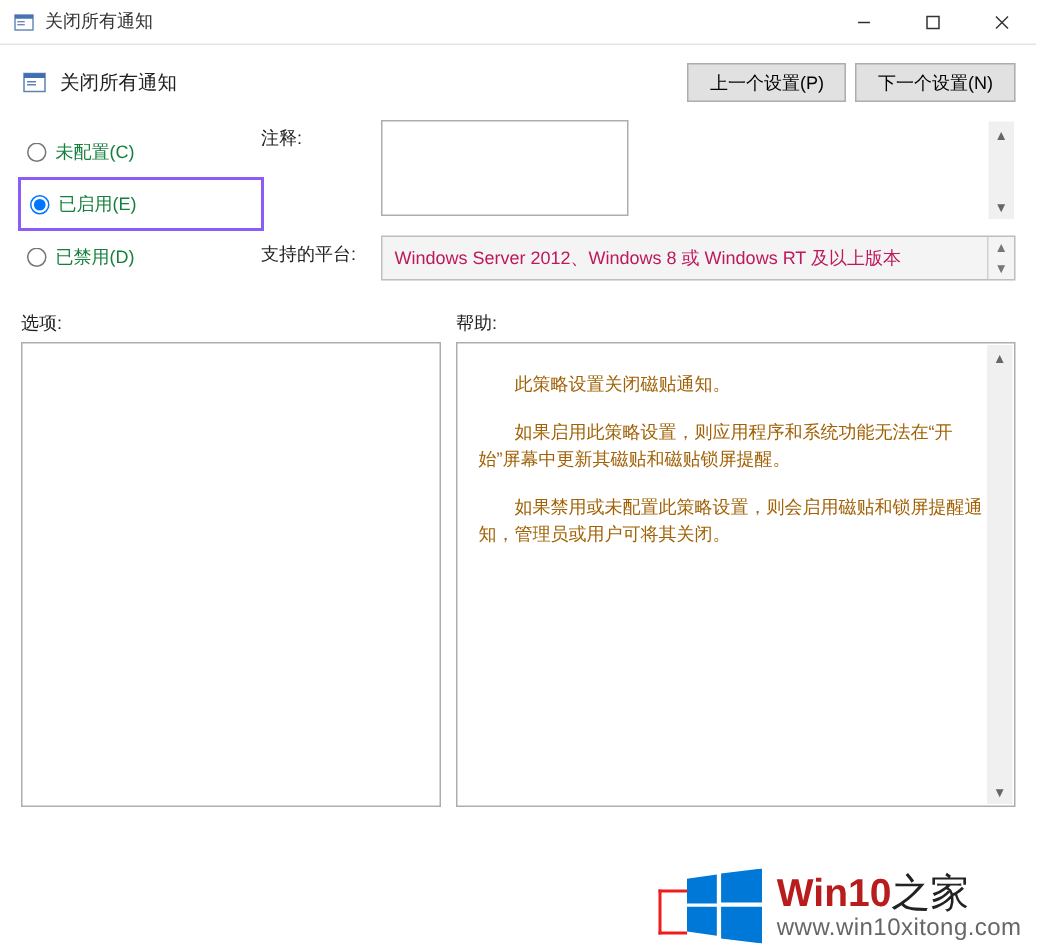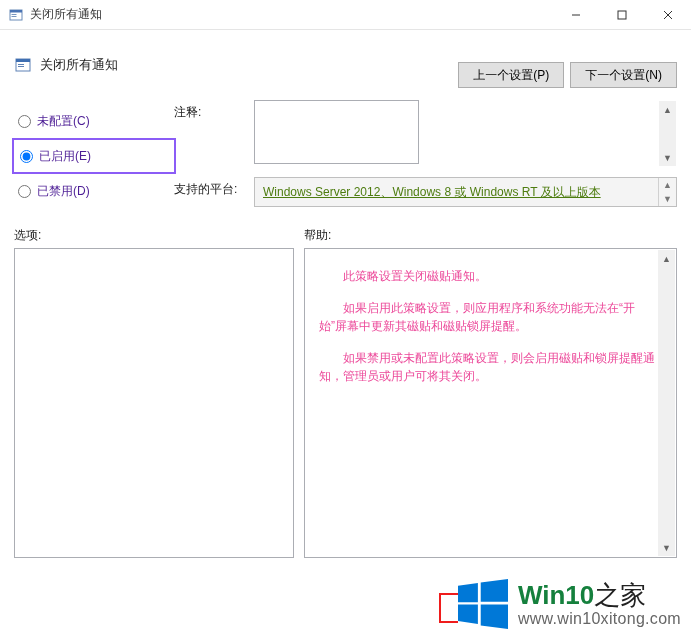--- a/index.html
+++ b/index.html
@@ -52,39 +52,38 @@
   .header-title { font-size: 13px; color: #222; }
   .header-spacer { flex: 1; }
   .navbtn {
     height: 26px;
     padding: 0 14px;
     border: 1px solid #adadad;
     background: #e1e1e1;
     font-size: 12px;
     margin-left: 6px;
     cursor: pointer;
-    margin-top: 20px;
   }
 
   
   .config-area {
     display: flex;
     padding: 0 14px 10px 14px;
   }
   .radio-col {
     width: 160px;
     padding-top: 6px;
   }
   .radio-row {
     display: flex; align-items: center;
     height: 30px;
     padding-left: 4px;
   }
   .radio-row input { margin-right: 6px; }
-  .radio-row label { color: #4c1d95; cursor: pointer; }
+  .radio-row label { color: #15803d; cursor: pointer; }
   .highlight-box {
     border: 2px solid #8b5cf6;
     margin: 2px -2px;
     padding: 1px 2px;
   }
   .right-col {
     flex: 1;
   }
   .cfg-row {
     display: flex;
@@ -111,24 +110,23 @@
     flex: 1;
     height: 30px;
     border: 1px solid #bfbfbf;
     background: #f4f4f4;
     display: flex;
     position: relative;
   }
   .platform-text {
     flex: 1;
     padding: 6px 8px;
-    color: #4d7c0f;
+    color: #be185d;
     white-space: nowrap;
     overflow: hidden;
-    text-decoration: underline;
   }
   .platform-arrows {
     width: 18px;
     display: flex; flex-direction: column;
     border-left: 1px solid #d0d0d0;
   }
   .parrow { flex: 1; display:flex; align-items:center; justify-content:center; color:#777; font-size:9px;}
   .comment-wrap { position: relative; flex:1; }
   .scroll-arrows {
     position: absolute; right: 1px; top: 1px; bottom: 1px; width: 17px;
@@ -153,21 +151,21 @@
   .pane {
     border: 1px solid #abadb3;
     background: #fff;
     overflow: hidden;
   }
   .pane.options { width: 280px; }
   .pane.help { flex: 1; padding: 18px 14px; position: relative; }
   .help-content p {
     margin-bottom: 14px;
     line-height: 1.5;
-    color: #ec4899;
+    color: #a16207;
     text-indent: 2em;
   }
   .help-scroll {
     position:absolute; right:1px; top:1px; bottom:1px; width:17px;
     background:#f0f0f0;
     display:flex; flex-direction:column; justify-content:space-between;
   }
 
   
   .watermark {
@@ -175,21 +173,21 @@
     right: 10px;
     bottom: 4px;
     display: flex;
     align-items: center;
     gap: 10px;
     background: #fff;
   }
   .wm-logo { display:flex; align-items:center; }
   .wm-text { display:flex; flex-direction:column; line-height:1.1; }
   .wm-title { font-size: 26px; font-weight:400; color:#222; }
-  .wm-title b { color:#15803d; font-weight:600; }
+  .wm-title b { color:#b91c1c; font-weight:600; }
   .wm-url { font-size: 16px; color:#666; letter-spacing:0.3px; }
 
   .red-partial {
     position:absolute;
     left: 439px; bottom: 10px;
     width: 30px; height: 30px;
     border-top: 2px solid #ef1c1c;
     border-left: 2px solid #ef1c1c;
     border-bottom: 2px solid #ef1c1c;
   }

